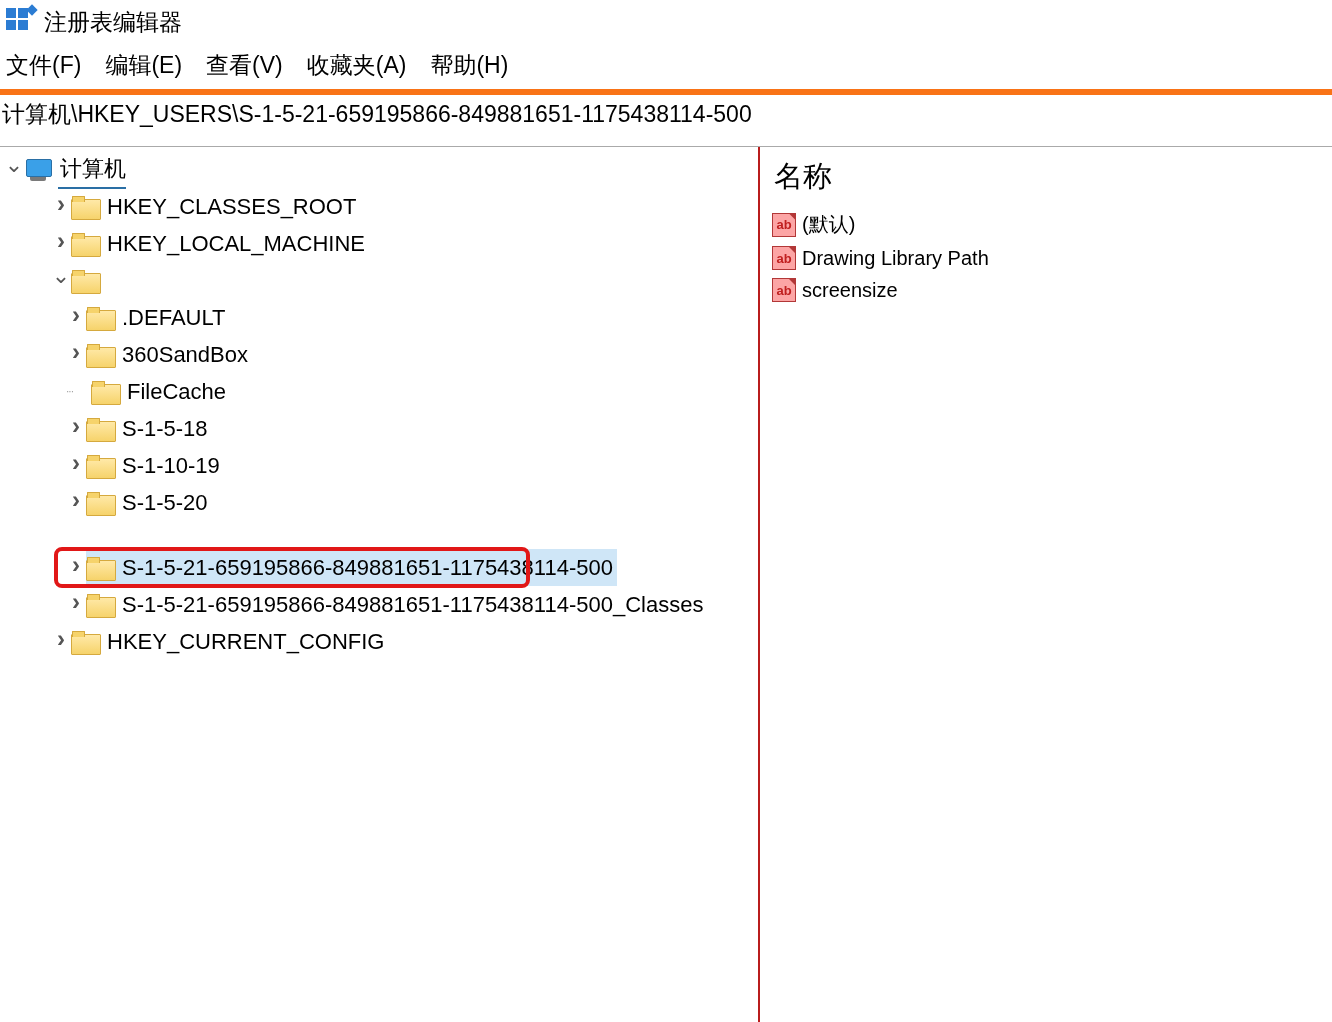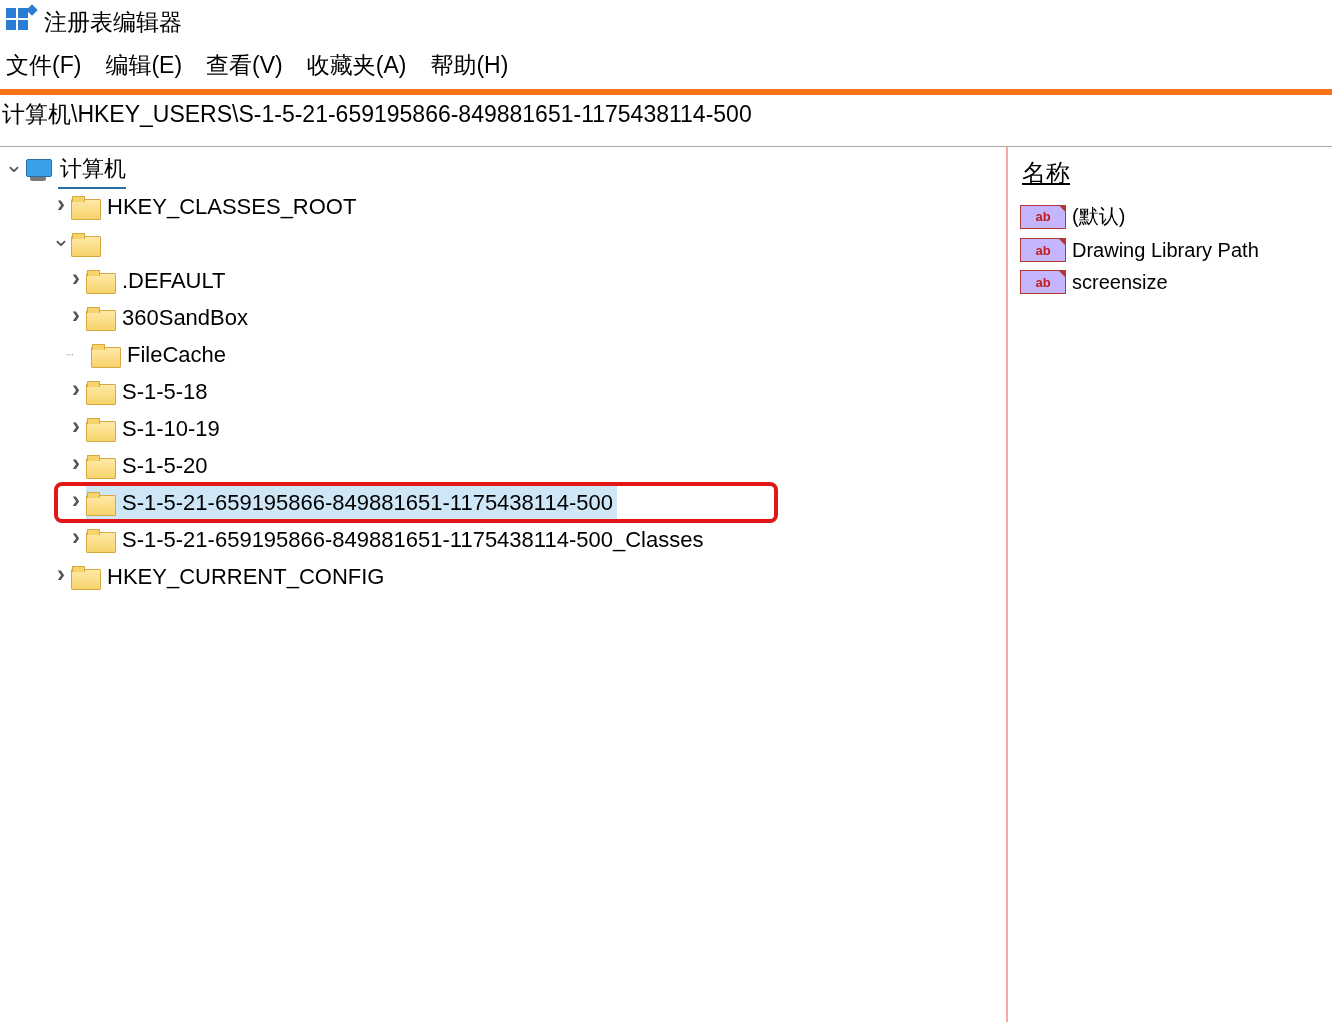--- a/index.html
+++ b/index.html
@@ -64,57 +64,56 @@
       border-bottom: 1px solid #aaa;
       white-space: nowrap;
       overflow: hidden;
     }
     .main {
       flex: 1;
       display: flex;
       min-height: 0;
     }
     .tree-panel {
-      width: 1008px;
-      border-right: 2px solid #fca5a5;
+      width: 760px;
+      border-right: 2px solid #b91c1c;
       padding-top: 4px;
       overflow: hidden;
       position: relative;
     }
     .list-panel {
       flex: 1;
       padding: 6px 8px;
     }
     .list-header {
-      font-size: 24px;
+      font-size: 29px;
       padding: 4px 6px 14px 6px;
-      text-decoration: underline;
     }
     .list-rows {
       display: flex;
       flex-direction: column;
       gap: 8px;
     }
     .list-row {
       display: flex;
       align-items: center;
       gap: 6px;
       padding-left: 4px;
     }
     .reg-str-icon {
-      width: 46px;
+      width: 24px;
       height: 24px;
       border: 1px solid #b23737;
       display: flex;
       align-items: center;
       justify-content: center;
       font-size: 13px;
       font-weight: bold;
       color: #c02020;
-      background: #c4b5fd;
+      background: #fca5a5;
       position: relative;
     }
     .reg-str-icon::before {
       content: "";
       position: absolute;
       top: 0; right: 0;
       width: 6px; height: 6px;
       background: #b23737;
       clip-path: polygon(100% 0, 100% 100%, 0 0);
     }
@@ -191,20 +190,21 @@
     }
     .computer-underline {
       border-bottom: 2px solid #2a6fa5;
       padding-bottom: 0px;
     }
     .indent-0 { padding-left: 4px; }
     .indent-1 { padding-left: 51px; }
     .indent-2 { padding-left: 66px; }
     .highlighted-row-wrap {
       position: relative;
+      margin-top: 28px;
     }
     .highlight-box {
       position: absolute;
       border: 4px solid #e11717;
       border-radius: 8px;
       left: 54px;
       right: 228px;
       top: -2px;
       bottom: -2px;
       pointer-events: none;
@@ -261,20 +261,25 @@
         <span class="computer-icon"></span>
         <span class="tree-label computer-underline">计算机</span>
       </div>
 
       <div class="tree-row indent-1">
         <span class="chevron right"></span>
         <span class="folder-icon"></span>
         <span class="tree-label">HKEY_CLASSES_ROOT</span>
       </div>
       <div class="tree-row indent-1">
+        <span class="chevron right"></span>
+        <span class="folder-icon"></span>
+        <span class="tree-label">HKEY_LOCAL_MACHINE</span>
+      </div>
+      <div class="tree-row indent-1">
         <span class="chevron down"></span>
         <span class="folder-icon"></span>
       </div>
 
       <div class="tree-row indent-2">
         <span class="chevron right"></span>
         <span class="folder-icon"></span>
         <span class="tree-label">.DEFAULT</span>
       </div>
       <div class="tree-row indent-2">

